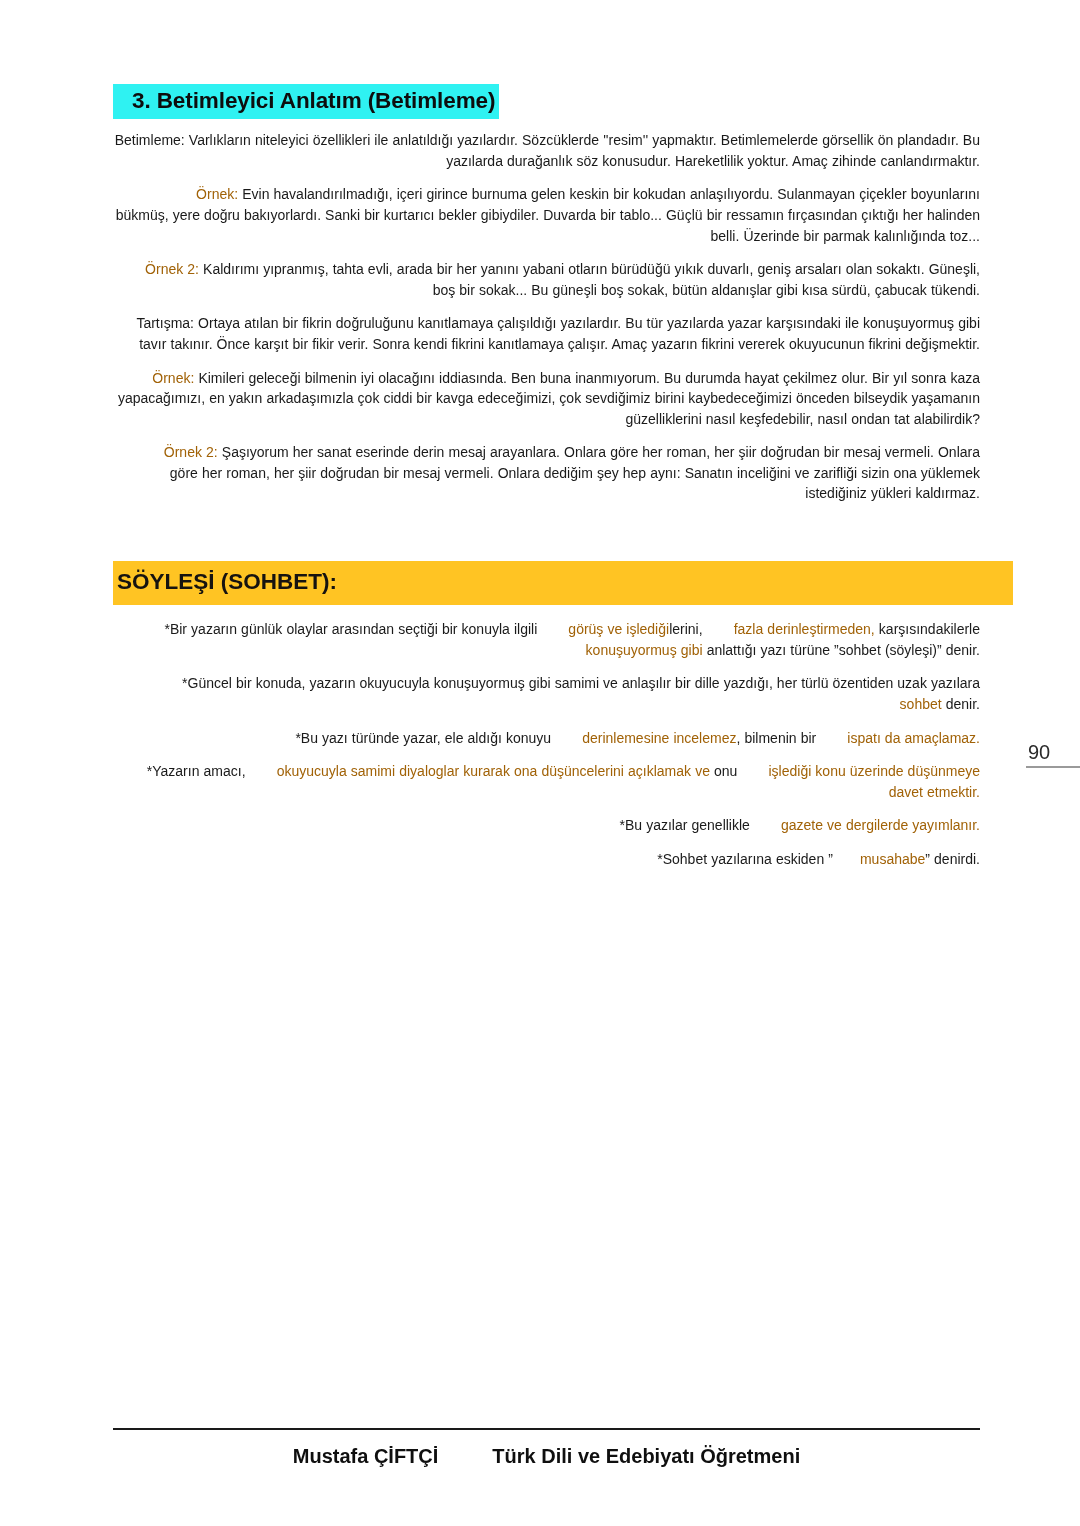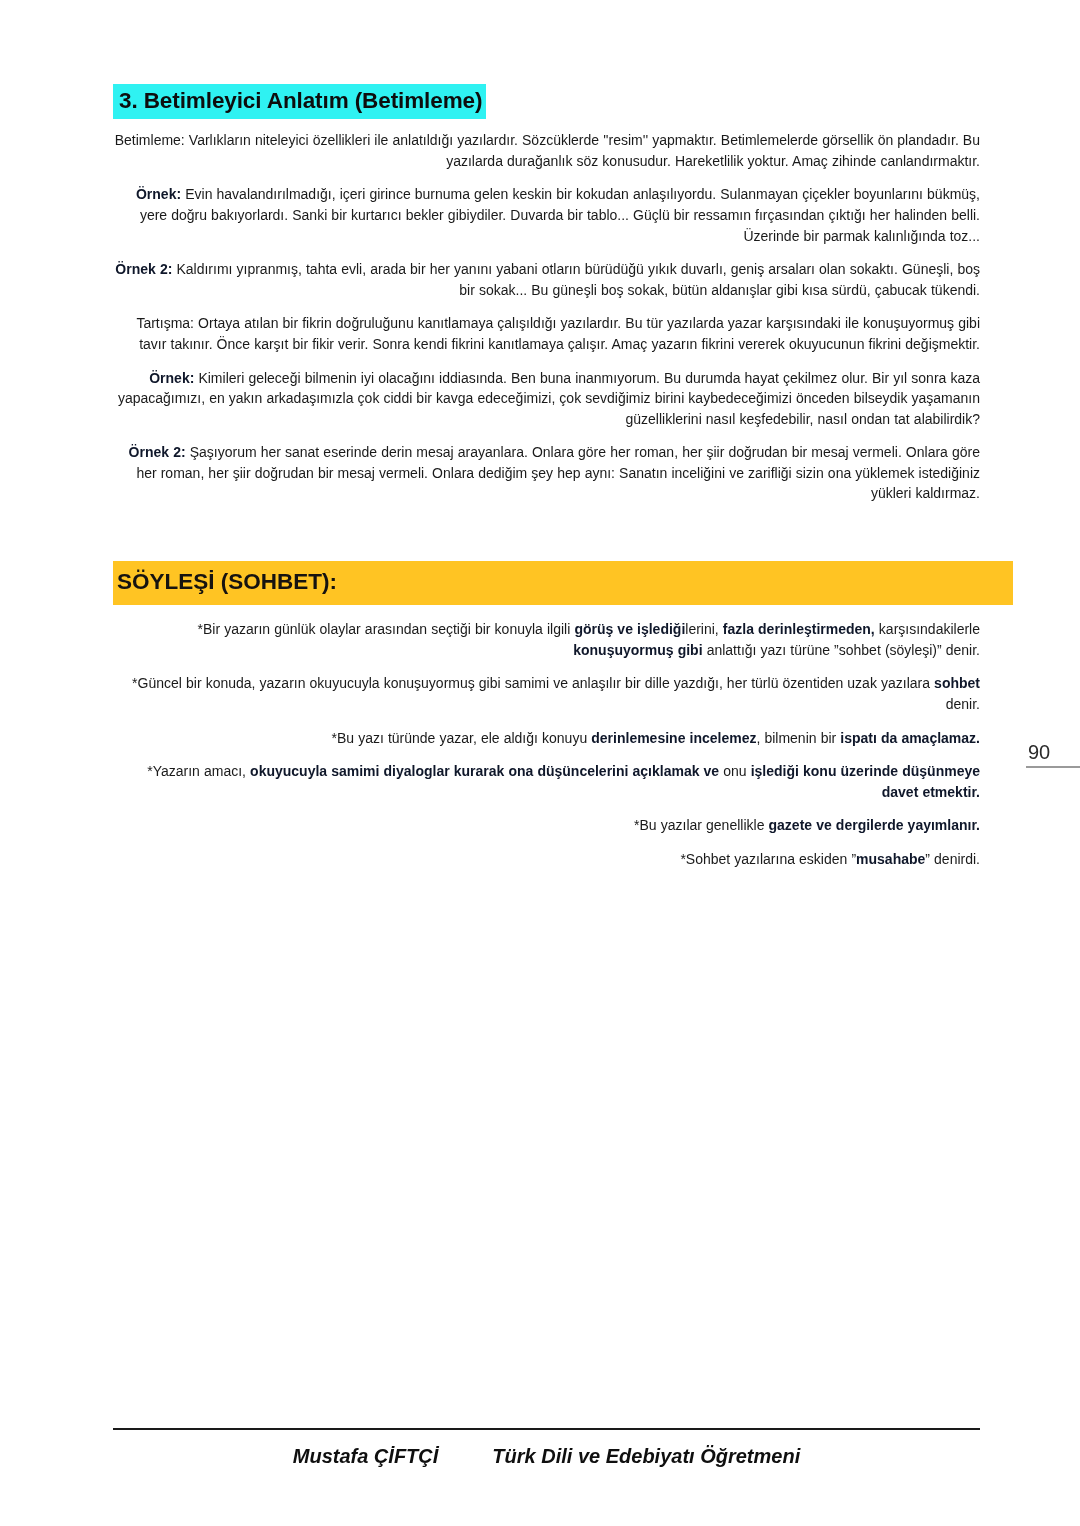--- a/index.html
+++ b/index.html
@@ -32,21 +32,21 @@
     margin: 0 0 11px 0;
     line-height: 1;
   }
   .heading-cyan {
     display: inline-block;
     background: #2ff2f2;
     color: #0d0d0d;
     font-size: 22.5px;
     font-weight: bold;
     letter-spacing: -0.1px;
-    padding: 5px 4px 6px 6px;
+    padding: 5px 4px 6px 19px;
     line-height: 1.08;
     white-space: nowrap;
   }
   .heading-yellow-wrap {
     margin: 0;
     line-height: 0;
   }
   .heading-yellow {
     display: block;
     background: #ffc423;
@@ -62,22 +62,23 @@
   
   p.body {
     margin: 0 0 13px 0;
     font-size: 14px;
     line-height: 1.47;
     color: #1a1a1a;
     text-align: right;
     word-spacing: 0.2px;
   }
   p.body b, p.body strong {
-    font-weight: bold;
-    color: #0f172a;
+    font-weight: normal;
+    color: #a16207;
+    margin-left: 27px;
   }
   .sp-after-heading { margin-top: 4px; }
   .gap-before-heading4 { margin-bottom: 15px; }
   .gap-before-soylesi { height: 44px; }
 
   
   .page-number-box {
     position: absolute;
     left: 1012px;
     top: 741px;
@@ -109,21 +110,20 @@
   .footer-rule {
     width: 100%;
     height: 2px;
     background: #1a1a1a;
   }
   .footer-text {
     margin-top: 15px;
     text-align: center;
     font-size: 20px;
     font-weight: bold;
-    font-style: italic;
     color: #0f0f0f;
     white-space: nowrap;
   }
   .footer-author { display: inline-block; }
   .footer-role { display: inline-block; margin-left: 54px; }
 </style>
 </head>
 <body>
 
 <div class="page">

